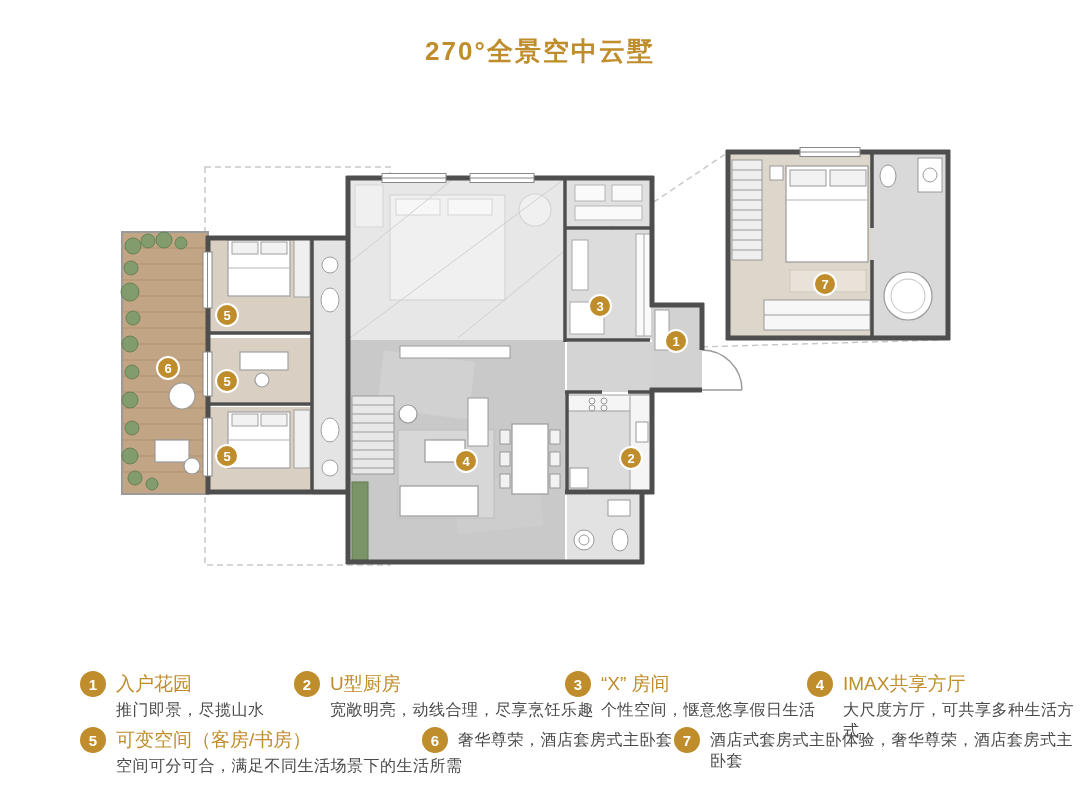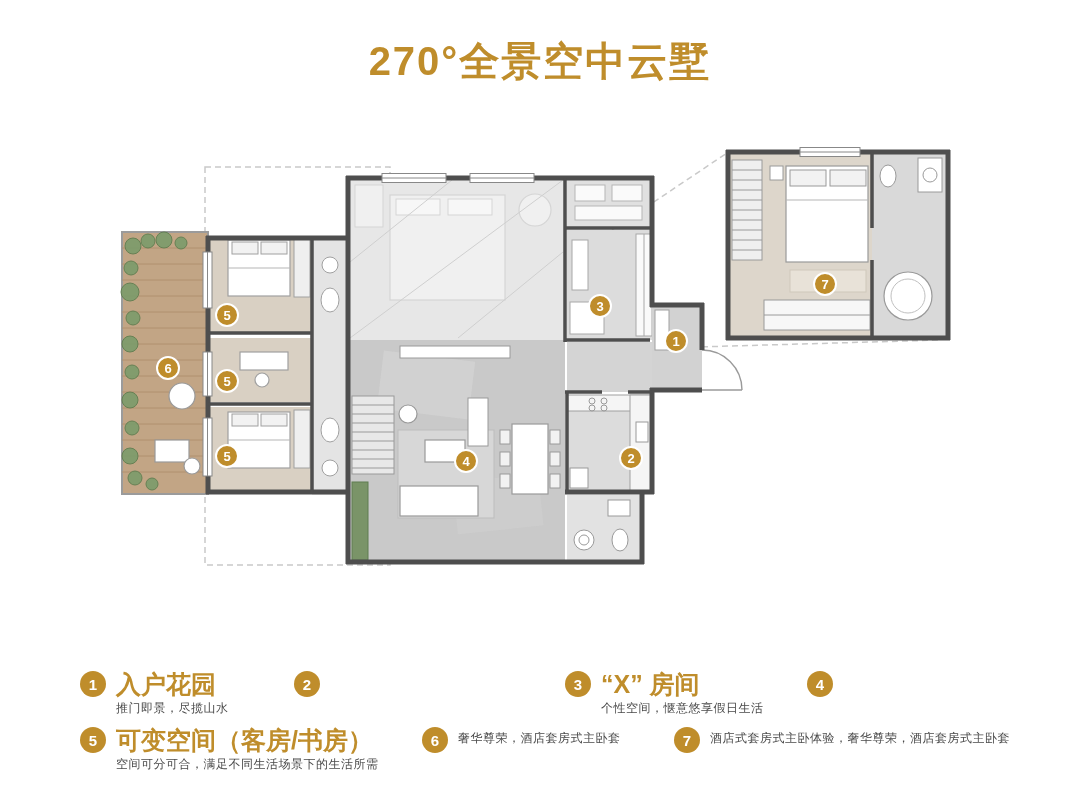--- a/index.html
+++ b/index.html
@@ -1,38 +1,38 @@
 <!DOCTYPE html>
 <html style="--accent: #bf8d2b;"><head>
 <meta charset="utf-8">
 <style>
   :root { --accent: #bf8d2b; }
   * { margin:0; padding:0; box-sizing:border-box; }
   body { font-family: "Liberation Sans", "DejaVu Sans", sans-serif; background:#ffffff; }
   .page { position:relative; width:1080px; height:790px; background:#fff; overflow:hidden; }
   .page-title {
     position:absolute; top:34px; left:0; width:100%;
-    text-align:center; font-size:40px; font-weight:600;
+    text-align:center; font-size:26px; font-weight:600;
     color:var(--accent,#bf8d2b); letter-spacing:2px;
   }
   svg.plan { position:absolute; left:0; top:0; }
   .plan-marker {
     position:absolute; width:24px; height:24px; border-radius:50%;
     background:var(--accent,#bf8d2b); border:2px solid #fff;
     color:#fff; font-size:13px; font-weight:700;
     display:flex; align-items:center; justify-content:center; z-index:3;
   }
   .legend-item { position:absolute; display:flex; gap:10px; align-items:flex-start; }
   .num-badge {
     flex:0 0 auto; width:26px; height:26px; border-radius:50%;
     background:var(--accent,#bf8d2b); color:#fff; font-size:15px; font-weight:700;
     display:flex; align-items:center; justify-content:center;
   }
-  .legend-title { font-size:25px; font-weight:700; color:var(--accent,#bf8d2b); line-height:26px; }
-  .legend-desc { font-size:12px; color:#4a4a4a; margin-top:3px; letter-spacing:0.5px; }
+  .legend-title { font-size:19px; font-weight:400; color:var(--accent,#bf8d2b); line-height:26px; }
+  .legend-desc { font-size:16px; color:#4a4a4a; margin-top:3px; letter-spacing:0.5px; }
 </style>
 </head>
 <body>
 
 <div class="page">
 
   <div class="page-title">270°全景空中云墅</div>
 
   <svg class="plan" width="1080" height="790" viewBox="0 0 1080 790">
 
@@ -242,32 +242,40 @@
   <div class="legend-item" style="left:80px;top:671px">
     <span class="num-badge">1</span>
     <div>
       <div class="legend-title">入户花园</div>
       <div class="legend-desc">推门即景，尽揽山水</div>
     </div>
   </div>
 
   <div class="legend-item" style="left:294px;top:671px">
     <span class="num-badge">2</span>
+    <div>
+      <div class="legend-title">U型厨房</div>
+      <div class="legend-desc">宽敞明亮，动线合理，尽享烹饪乐趣</div>
+    </div>
   </div>
 
   <div class="legend-item" style="left:565px;top:671px">
     <span class="num-badge">3</span>
     <div>
       <div class="legend-title">“X” 房间</div>
       <div class="legend-desc">个性空间，惬意悠享假日生活</div>
     </div>
   </div>
 
   <div class="legend-item" style="left:807px;top:671px">
     <span class="num-badge">4</span>
+    <div>
+      <div class="legend-title">IMAX共享方厅</div>
+      <div class="legend-desc">大尺度方厅，可共享多种生活方式</div>
+    </div>
   </div>
 
   <div class="legend-item" style="left:80px;top:727px">
     <span class="num-badge">5</span>
     <div>
       <div class="legend-title">可变空间（客房/书房）</div>
       <div class="legend-desc">空间可分可合，满足不同生活场景下的生活所需</div>
     </div>
   </div>
 

